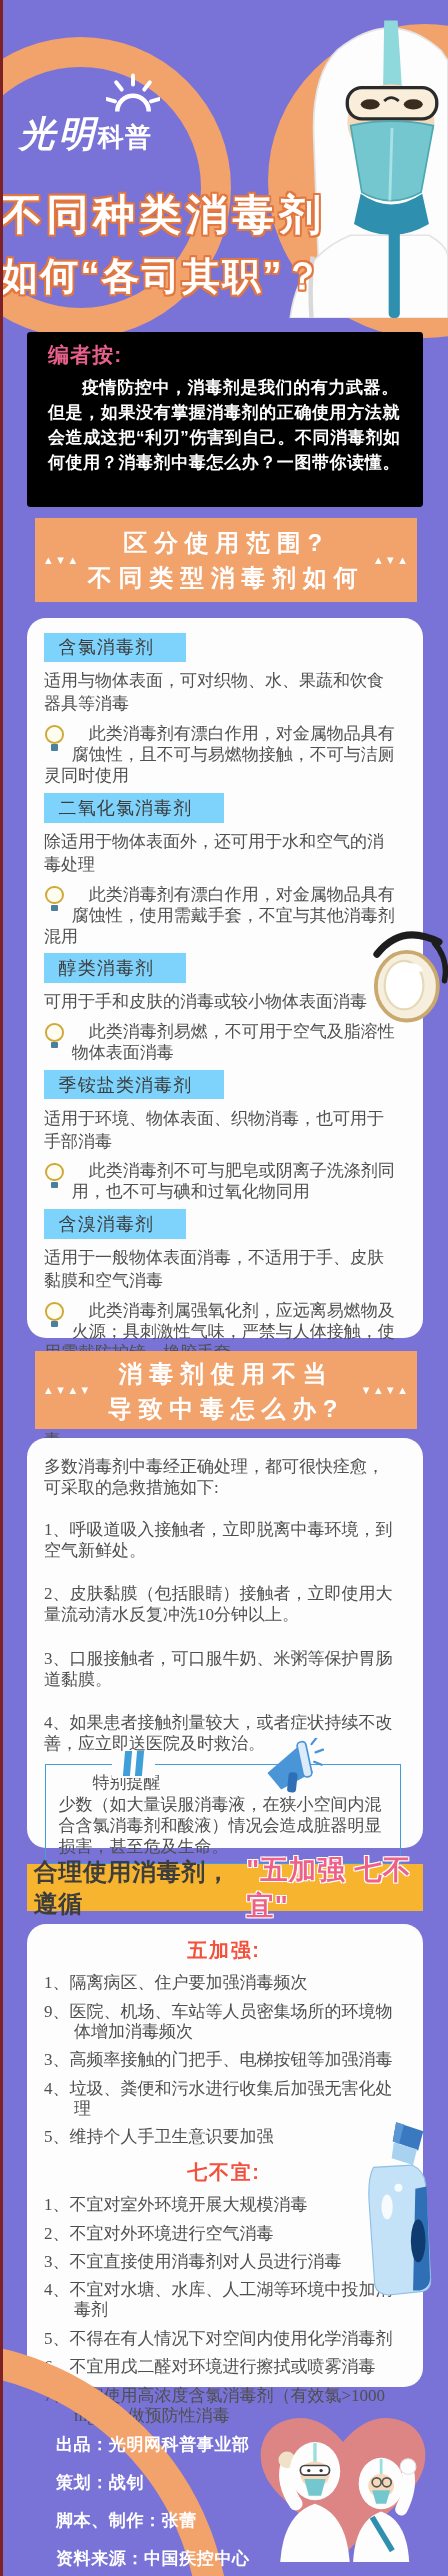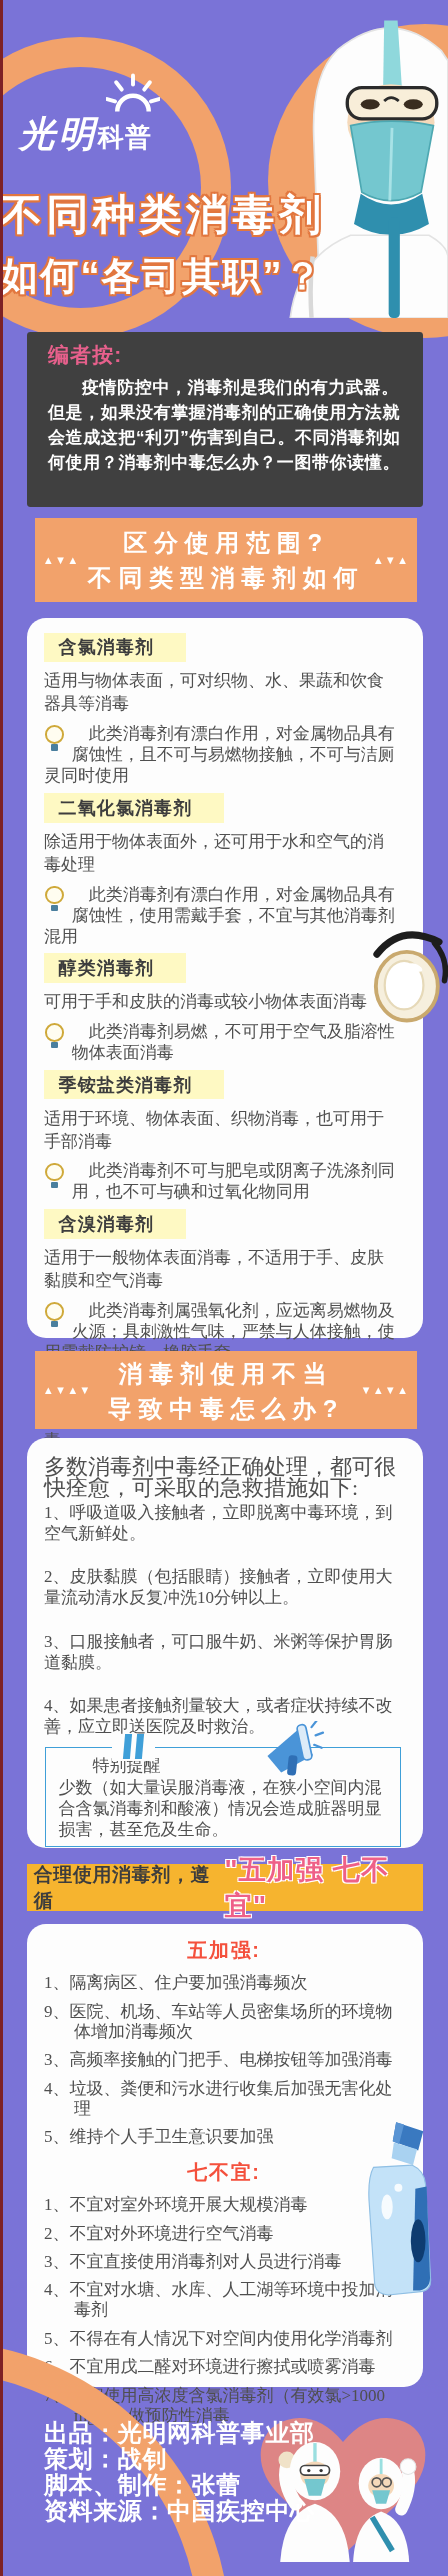--- a/index.html
+++ b/index.html
@@ -20,21 +20,21 @@
   .logo-sun{position:absolute;left:87px;top:-38px;width:54px;height:43px;}
   .hero-title{position:absolute;left:0;top:187px;width:426px;text-align:left;z-index:4;
               color:#fff;font-weight:800;}
   .hero-title .t1{font-size:42px;letter-spacing:4.5px;}
   .hero-title .t2{font-size:38px;letter-spacing:2.2px;margin-top:7.8px;}
   .outl{text-shadow:-1.7px -1.7px 0 #e2773f,1.7px -1.7px 0 #e2773f,-1.7px 1.7px 0 #e2773f,1.7px 1.7px 0 #e2773f,
         -1.7px 0 0 #e2773f,1.7px 0 0 #e2773f,0 -1.7px 0 #e2773f,0 1.7px 0 #e2773f;}
 
   
   .note-box{position:absolute;left:27px;top:332px;width:396px;height:175px;box-sizing:border-box;
-            background:#404040;border-radius:3.4px;padding:9px 21px 0 21px;}
+            background:#000000;border-radius:3.4px;padding:9px 21px 0 21px;}
   .note-label{color:#e7608c;font-size:21px;font-weight:800;letter-spacing:1.1px;}
   .note-body{margin:5.6px 0 0 0;color:#fff;font-weight:700;font-size:17px;line-height:25px;
              text-indent:2em;letter-spacing:0.6px;}
 
   
   .sec-header{position:absolute;left:35px;width:382px;box-sizing:border-box;background:#f2a26b;
               color:#fff;text-align:center;font-weight:800;}
   .sec-header .l{font-size:24px;letter-spacing:6.7px;line-height:35px;}
   .sec-header .tri{position:absolute;color:#fff;font-size:11.2px;letter-spacing:1.1px;top:50%;
                    transform:translateY(-50%);}
@@ -43,64 +43,64 @@
   #header2{top:1351px;height:78px;padding-top:4.5px;}
 
   
   .card{position:absolute;left:27px;width:396px;box-sizing:border-box;background:#fdfdfd;
         border-radius:19px;}
   #card1{top:618px;height:720px;padding:14.6px 23.5px 0 17px;}
   #card2{top:1438px;height:410px;padding:18px 22.4px 0 17px;}
   #card3{top:1924px;height:463px;padding:13.4px 19px 0 17px;}
   .body-text{font-family:"Liberation Serif",serif;color:#4f4f4f;}
 
-  .hl{display:inline-block;background:#fef9c3;color:#3d3d3d;font-weight:700;font-size:18px;
+  .hl{display:inline-block;background:#7dd3fc;color:#3d3d3d;font-weight:400;font-size:18px;
       padding:2.8px 32px 2.8px 14.6px;margin:0 0 7.3px 0;letter-spacing:1.1px;}
   .usage{margin:0 0 7.8px 0;font-size:17px;line-height:23px;}
   .tip{margin:0 0 6.7px 0;overflow:visible;}
   .tip p{margin:0;font-size:17px;line-height:21px;text-indent:17px;}
   .bulb{float:left;width:21px;height:27px;margin:1.1px 6.7px 0 0;position:relative;}
   .bulb::before{content:"";position:absolute;top:1.1px;left:1.1px;width:14.6px;height:14.6px;
                 border:2.2px solid #cfa93a;border-radius:50%;background:#fffdf0;}
   .bulb::after{content:"";position:absolute;top:20px;left:6.7px;width:7.3px;height:6.2px;
                background:#4a7f9e;border-radius:1.1px;}
   .goggles-illy{position:absolute;left:367px;top:927px;width:83px;height:98px;z-index:5;}
 
   
-  .intro{margin:0 0 4px 0;font-size:22px;line-height:21px;}
+  .intro{margin:0 0 21px 0;font-size:17px;line-height:21px;}
   .step{margin:0 0 22.4px 0;font-size:17px;line-height:21px;}
   .step:last-of-type{margin-bottom:10px;}
   .reminder{position:relative;margin:0 0 0 1.1px;border:1.1px solid #3f9fd8;padding:6.7px 12.3px 5.6px 12.3px;}
   .reminder .rm-title{margin:0;font-size:17px;line-height:22.4px;text-indent:2em;}
   .reminder .rm-body{margin:0;font-size:17px;line-height:21px;}
   .pause-bars{position:absolute;top:-14.6px;left:66px;background:#fdfdfd;padding:0 9px;}
   .pause-bars i{display:inline-block;width:6.7px;height:25px;background:#3f9fd8;margin:0 2.8px;
                 transform:skewX(-5deg);}
   .megaphone{position:absolute;top:-27px;right:72px;width:67px;height:56px;}
 
   
   .banner{position:absolute;left:27px;top:1864px;width:396px;height:47px;box-sizing:border-box;
           background:#f6b42f;display:flex;align-items:center;padding-left:6.7px;}
-  .banner .pre{color:#3d3d3d;font-weight:800;font-size:19px;letter-spacing:0.6px;}
+  .banner .pre{color:#3d3d3d;font-weight:800;font-size:24px;letter-spacing:0.6px;}
   .banner .hi{color:#ee6087;font-weight:800;font-size:27.4px;letter-spacing:1.1px;margin-left:3.4px;
               text-shadow:-1.1px -1.1px 0 #fff,1.1px -1.1px 0 #fff,-1.1px 1.1px 0 #fff,1.1px 1.1px 0 #fff;}
 
   
   .rule-title{margin:0 0 9px 0;text-align:center;color:#f4503c;font-size:20px;font-weight:800;
               letter-spacing:1.7px;font-family:"Liberation Sans",sans-serif;}
   .rule-title.second{margin-top:12.3px;}
   .rule{margin:0 0 8.4px 0;font-size:17px;line-height:20px;padding-left:30px;text-indent:-30px;}
   .bottle-illy{position:absolute;left:363px;top:2121px;width:77px;height:178px;z-index:5;}
 
   
   .footer-arc{position:absolute;left:-358px;top:2341px;width:526px;height:526px;
               border:31px solid #f2a26b;border-radius:50%;}
   .heart-illy{position:absolute;left:242px;top:2387px;width:202px;height:175px;}
   .credits{position:absolute;left:44px;top:2420px;color:#fff;font-weight:800;z-index:4;}
-  .credits p{margin:0;font-size:24px;line-height:26px;letter-spacing:0.6px;}
+  .credits p{margin:12px;font-size:17px;line-height:26px;letter-spacing:0.6px;}
 </style>
 </head>
 <body>
 
 <div class="page">
   <div class="edge-strip"></div>
 
   <div>
     <div class="hero-ring"></div>
     <div class="hero-blob"></div>

